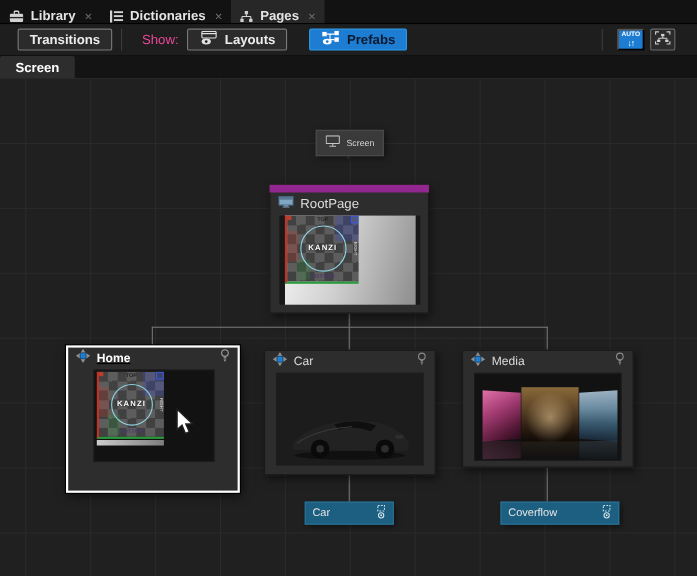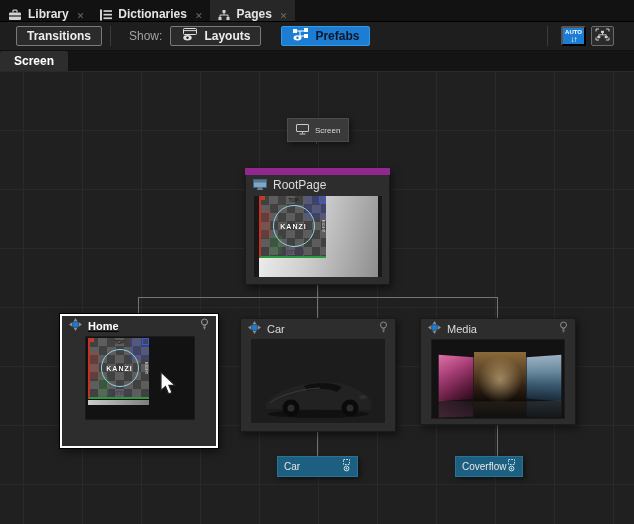--- a/index.html
+++ b/index.html
@@ -11,21 +11,21 @@
   .tab{display:flex;align-items:flex-end;gap:6px;padding:0 8px;color:#e4e4e4;font-size:12px;font-weight:bold;cursor:default;}
   .tab.active{background:#272727;}
   .tab .close{color:#6d6d6d;font-size:9px;font-weight:normal;margin-left:2px;}
   .tab svg{display:block;}
 
   
   .toolbar{position:absolute;top:22px;left:0;right:0;height:29px;background:#1e1e1e;display:flex;align-items:center;padding:0 16px;border-bottom:1px solid #101010;}
   .tbtn{height:20px;display:flex;align-items:center;gap:6px;padding:0 10px;background:#2b2b2b;border:1px solid #7a7a7a;border-radius:2px;color:#ececec;font-size:12px;font-weight:bold;}
   .tbtn.blue{background:var(--accent,#1d7dd2);border-color:#2f9be8;color:#0f172a;}
   .tsep{width:1px;height:20px;background:#3c3c3c;margin:0 8px;}
-  .show-label{color:#a3a3a3;font-size:12px;margin:0 8px 0 10px;}
+  .show-label{color:#ec4899;font-size:12px;margin:0 8px 0 10px;}
   .right-tools{margin-left:auto;display:flex;align-items:center;gap:5px;padding-right:4px;}
   .auto-btn{width:25px;height:20px;background:var(--accent,#1d7dd2);border-radius:2px;display:flex;flex-direction:column;align-items:center;justify-content:center;color:#fff;}
   .auto-btn .t{font-size:6px;font-weight:bold;line-height:6px;}
   .auto-btn .a{font-size:8px;font-weight:bold;line-height:9px;letter-spacing:-1px;}
   .fit-btn{width:23px;height:20px;background:#2b2b2b;border:1px solid #6a6a6a;border-radius:2px;display:flex;align-items:center;justify-content:center;}
 
   
   .vstrip{position:absolute;top:51px;left:0;right:0;height:20px;background:#141414;}
   .vtab{position:absolute;left:0;top:0;height:20px;padding:0 14px;background:#2d2d2d;color:#fff;font-size:12px;font-weight:bold;display:flex;align-items:center;border-radius:2px 2px 0 0;}
 
@@ -308,21 +308,21 @@
     </div>
 
     <div class="ph-btn" style="left:277px;top:385px;width:81px;">
       <span>Car</span>
       <span class="ph-icon"><svg width="9" height="13" viewBox="0 0 9 13">
             <rect x="1.5" y="0.5" width="6" height="5" fill="none" stroke="#cfe2ec" stroke-dasharray="1.6 1.2"></rect>
             <circle cx="4.5" cy="9.5" r="2.4" fill="none" stroke="#cfe2ec"></circle>
             <circle cx="4.5" cy="9.5" r="0.9" fill="#cfe2ec"></circle>
           </svg></span>
     </div>
-    <div class="ph-btn" style="left:455px;top:385px;width:68px;text-align:right;">
+    <div class="ph-btn" style="left:455px;top:385px;width:108px;text-align:right;">
       <span>Coverflow</span>
       <span class="ph-icon"><svg width="9" height="13" viewBox="0 0 9 13">
             <rect x="1.5" y="0.5" width="6" height="5" fill="none" stroke="#cfe2ec" stroke-dasharray="1.6 1.2"></rect>
             <circle cx="4.5" cy="9.5" r="2.4" fill="none" stroke="#cfe2ec"></circle>
             <circle cx="4.5" cy="9.5" r="0.9" fill="#cfe2ec"></circle>
           </svg></span>
     </div>
 
     <div class="cursor" style="left:160px;top:300px;">
       <svg width="18" height="26" viewBox="0 0 18 26">

